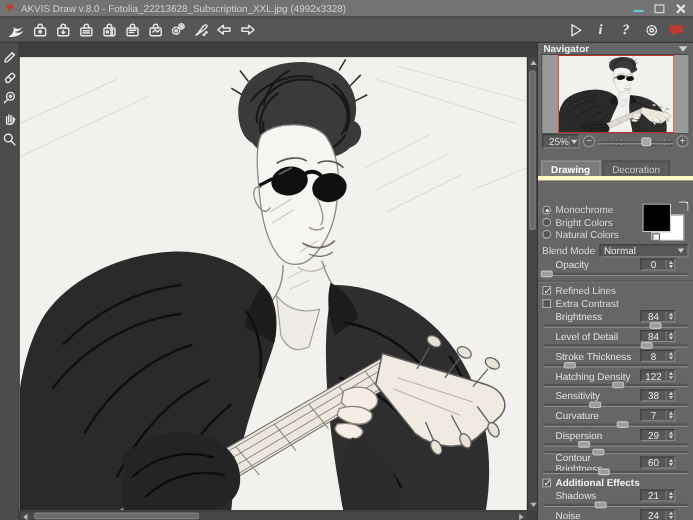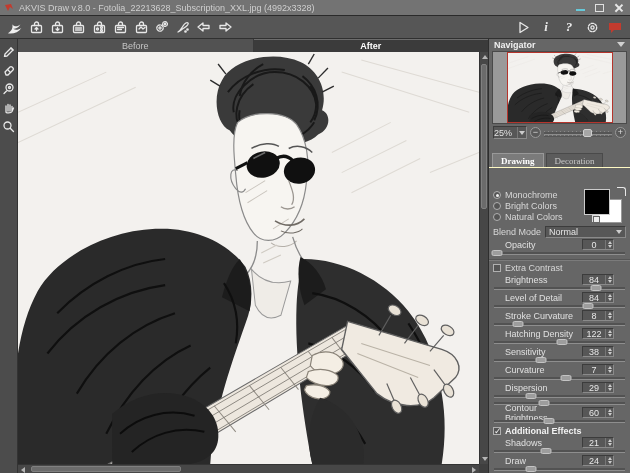--- a/index.html
+++ b/index.html
@@ -50,31 +50,31 @@
 
   
   .sidebar { width:142px; background:#666666; border-left:1px solid #2e2e2e; display:flex; flex-direction:column; overflow:hidden; }
   .nav-header { height:13px; display:flex; align-items:center; justify-content:space-between; padding:0 5px; font-weight:bold; color:#f0f0f0; }
   .caret-down { width:0; height:0; border-left:4px solid transparent; border-right:4px solid transparent; border-top:5px solid #d0d0d0; }
   .thumbwrap { height:75px; margin:0 3px; background:#9a9a9a; border:1px solid #4a4a4a; display:flex; align-items:center; justify-content:center; }
   .thumbframe { width:106px; height:71px; border:1px solid #b5342c; overflow:hidden; background:#f3f1ee; }
   .thumbframe svg { width:106px; height:71px; display:block; }
   .zoomrow { height:20px; display:flex; align-items:center; padding:0 4px; gap:3px; }
   .zoombox { width:34px; height:13px; background:#575757; border:1px solid #3c3c3c; border-bottom-color:#8a8a8a; border-right-color:#8a8a8a; display:flex; align-items:center; }
-  .zoombox .zval { flex:1; text-align:left; color:#e2e2e2; }
+  .zoombox .zval { flex:1; text-align:right; color:#e2e2e2; }
   .zoombox .zarr { width:9px; height:100%; border-left:1px solid #777; display:flex; align-items:center; justify-content:center; }
   .zoombox .zarr::after { content:""; border-left:3px solid transparent; border-right:3px solid transparent; border-top:4px solid #ccc; }
   .zbtn { width:11px; height:11px; border-radius:50%; border:1px solid #9a9a9a; color:#ddd; font-size:9px; line-height:9px; text-align:center; background:#5a5a5a; }
   .ztrack { flex:1; height:8px; position:relative;
     background:repeating-linear-gradient(90deg,#8a8a8a 0,#8a8a8a 1px,transparent 1px,transparent 4px);
     background-size:100% 5px; background-position:0 bottom; background-repeat:no-repeat; border-bottom:1px solid #555; }
   .ztrack::before { content:""; position:absolute; left:0; right:0; top:3px; height:2px; background:#555; box-shadow:0 1px 0 #8c8c8c; }
   .zthumb { position:absolute; top:0; width:9px; height:8px; background:#a6a6a6; border:1px solid #cfcfcf; border-radius:2px; }
 
-  .stabs { display:flex; margin-top:11px; padding:0 3px; border-bottom:1px solid #fef9c3;font-family:Liberation Serif, serif; }
+  .stabs { display:flex; margin-top:11px; padding:0 3px; border-bottom:4px solid #fef9c3; }
   .stab { height:14px; padding:0 8px; display:flex; align-items:center; font-size:9px; }
   .stab.active { background:#7b7b7b; color:#fff; font-weight:bold; border:1px solid #999; border-bottom:none; }
   .stab.idle { background:#5c5c5c; color:#c9c9c9; border:1px solid #4a4a4a; border-bottom:none; margin-left:2px; }
 
   .settings { flex:1; padding:2px 0 0 0; display:flex; flex-direction:column;margin-top:19px; }
   .modes { display:flex; padding:0 4px; }
   .radiolist { flex:1; }
   .radiorow { display:flex; align-items:center; height:11px; gap:4px; }
   .radio { width:8px; height:8px; border-radius:50%; border:1px solid #b0b0b0; background:#555; position:relative; flex:0 0 auto; }
   .radio.sel::after { content:""; position:absolute; left:2px; top:2px; width:3px; height:3px; border-radius:50%; background:#f0f0f0; }
@@ -388,24 +388,20 @@
     </div>
     <div class="tool">
       <svg width="13" height="13" viewBox="0 0 13 13" class="icon-stroke">
           <circle cx="5.5" cy="5.5" r="3.5"></circle>
           <path d="M8.2,8.2 L11.5,11.5"></path>
         </svg>
     </div>
   </div>
 
   <div class="canvas-col">
-    <div class="tabbar">
-      <div class="vtab before">Before</div>
-      <div class="vtab after">After</div>
-    </div>
     <div class="canvas">
       <svg viewBox="0 0 470 410" preserveAspectRatio="none">
           <use href="#sketch"></use>
         </svg>
     </div>
     <div class="vscroll">
       <i class="sarrow up"></i>
       <div class="sthumb"></div>
       <i class="sarrow down"></i>
     </div>
@@ -487,20 +483,24 @@
             </span>
         </span>
       </div>
       <div class="pslider">
         <div class="pthumb" style="left: 2%;"></div>
       </div>
 
       <div class="sep"></div>
 
       <div class="chkrow">
+        <span class="chk on"></span>
+        <span>Refined Lines</span>
+      </div>
+      <div class="chkrow">
         <span class="chk"></span>
         <span>Extra Contrast</span>
       </div>
 
       <div class="prow">
           <span>Brightness</span>
           <span class="spin">
             <span class="pv">84</span>
             <span class="spinbtns">
               <i class="u"></i>
@@ -518,21 +518,21 @@
             <span class="spinbtns">
               <i class="u"></i>
               <i class="d"></i>
             </span>
           </span>
         </div>
       <div class="pslider">
           <div class="pthumb" style="left: 72%;"></div>
         </div>
       <div class="prow">
-          <span>Stroke Curvature</span>
+          <span>Stroke Thickness</span>
           <span class="spin">
             <span class="pv">8</span>
             <span class="spinbtns">
               <i class="u"></i>
               <i class="d"></i>
             </span>
           </span>
         </div>
       <div class="pslider">
           <div class="pthumb" style="left: 18%;"></div>
@@ -617,21 +617,21 @@
             <span class="spinbtns">
               <i class="u"></i>
               <i class="d"></i>
             </span>
           </span>
         </div>
       <div class="pslider">
           <div class="pthumb" style="left: 40%;"></div>
         </div>
       <div class="prow">
-          <span>Draw</span>
+          <span>Noise</span>
           <span class="spin">
             <span class="pv">24</span>
             <span class="spinbtns">
               <i class="u"></i>
               <i class="d"></i>
             </span>
           </span>
         </div>
       <div class="pslider">
           <div class="pthumb" style="left: 28%;"></div>

